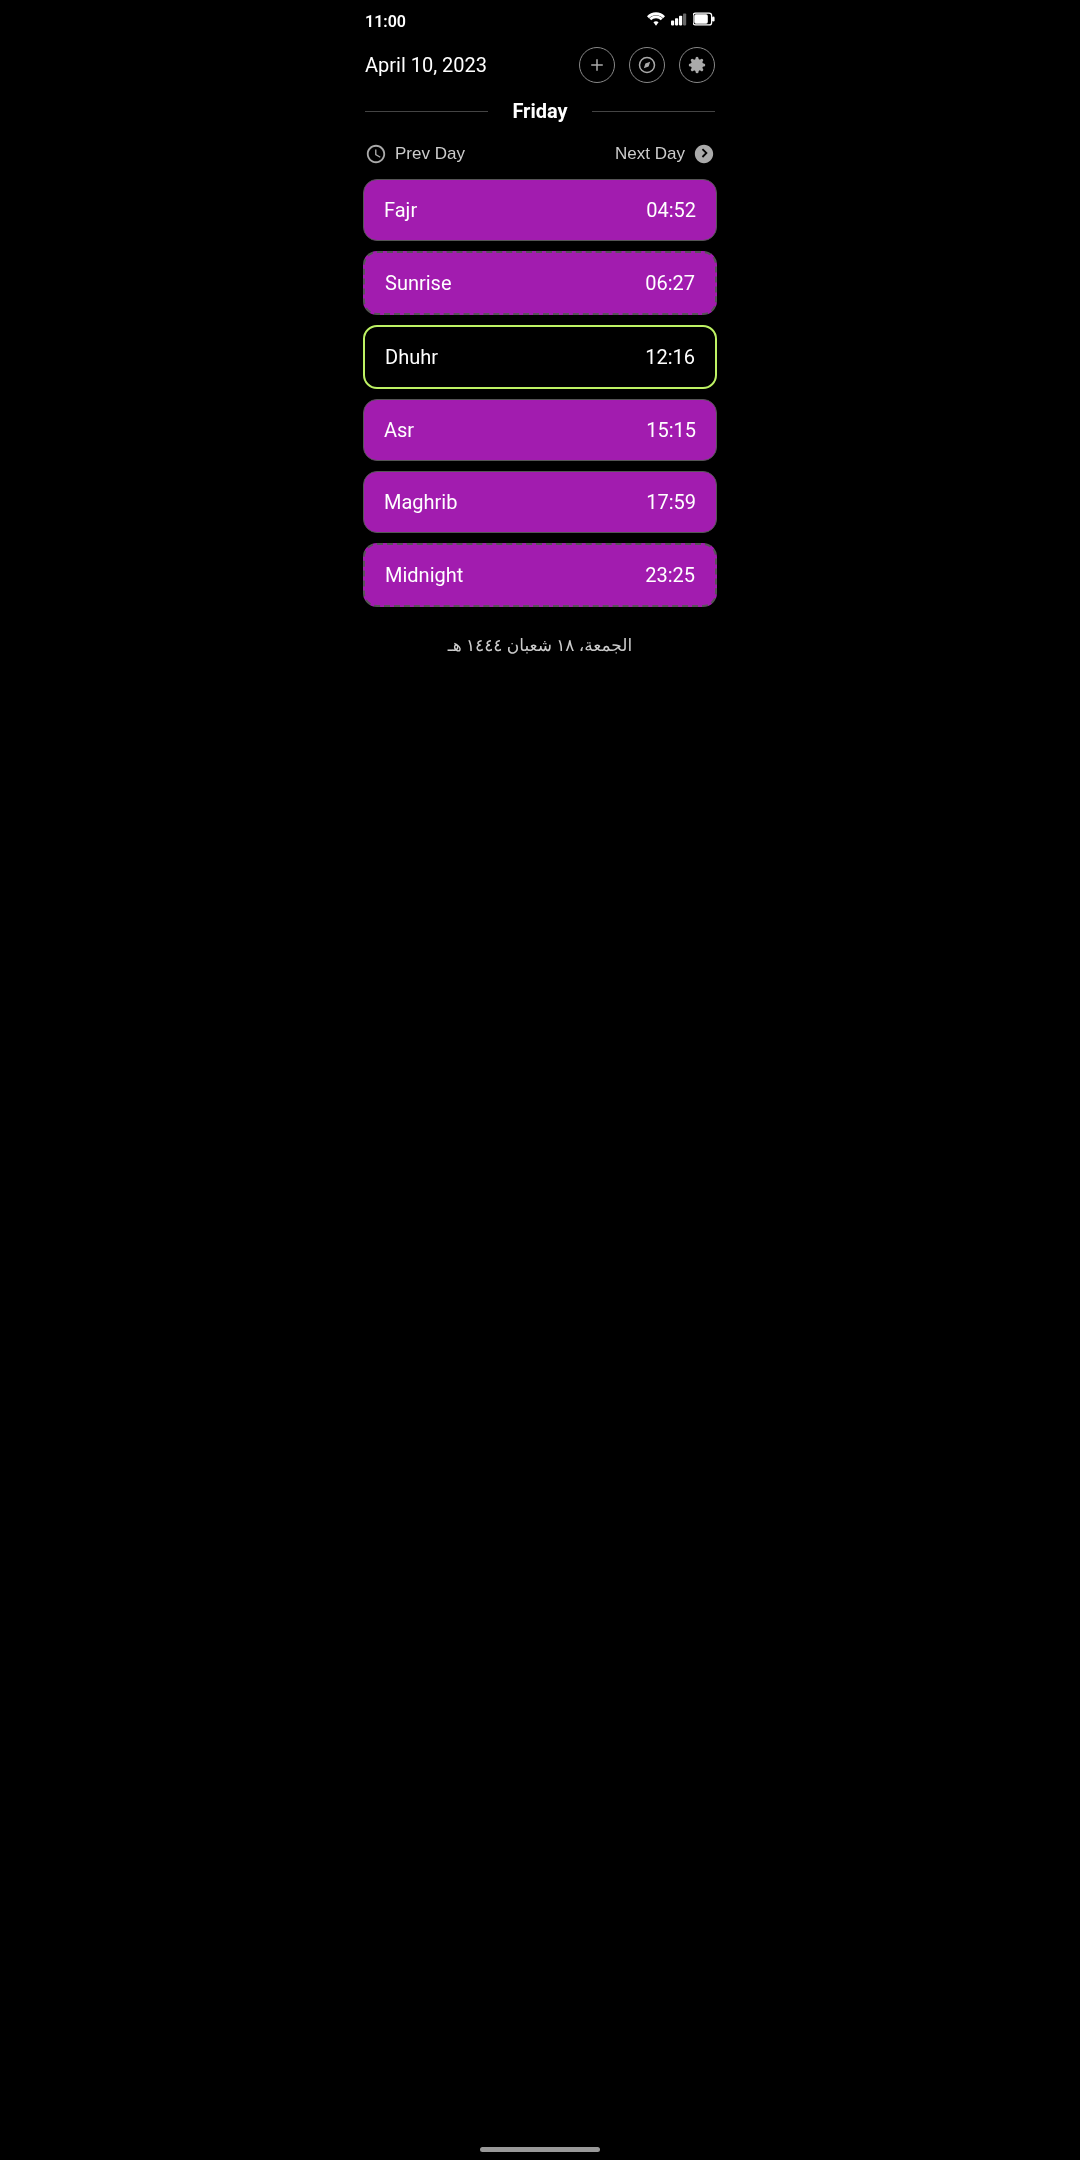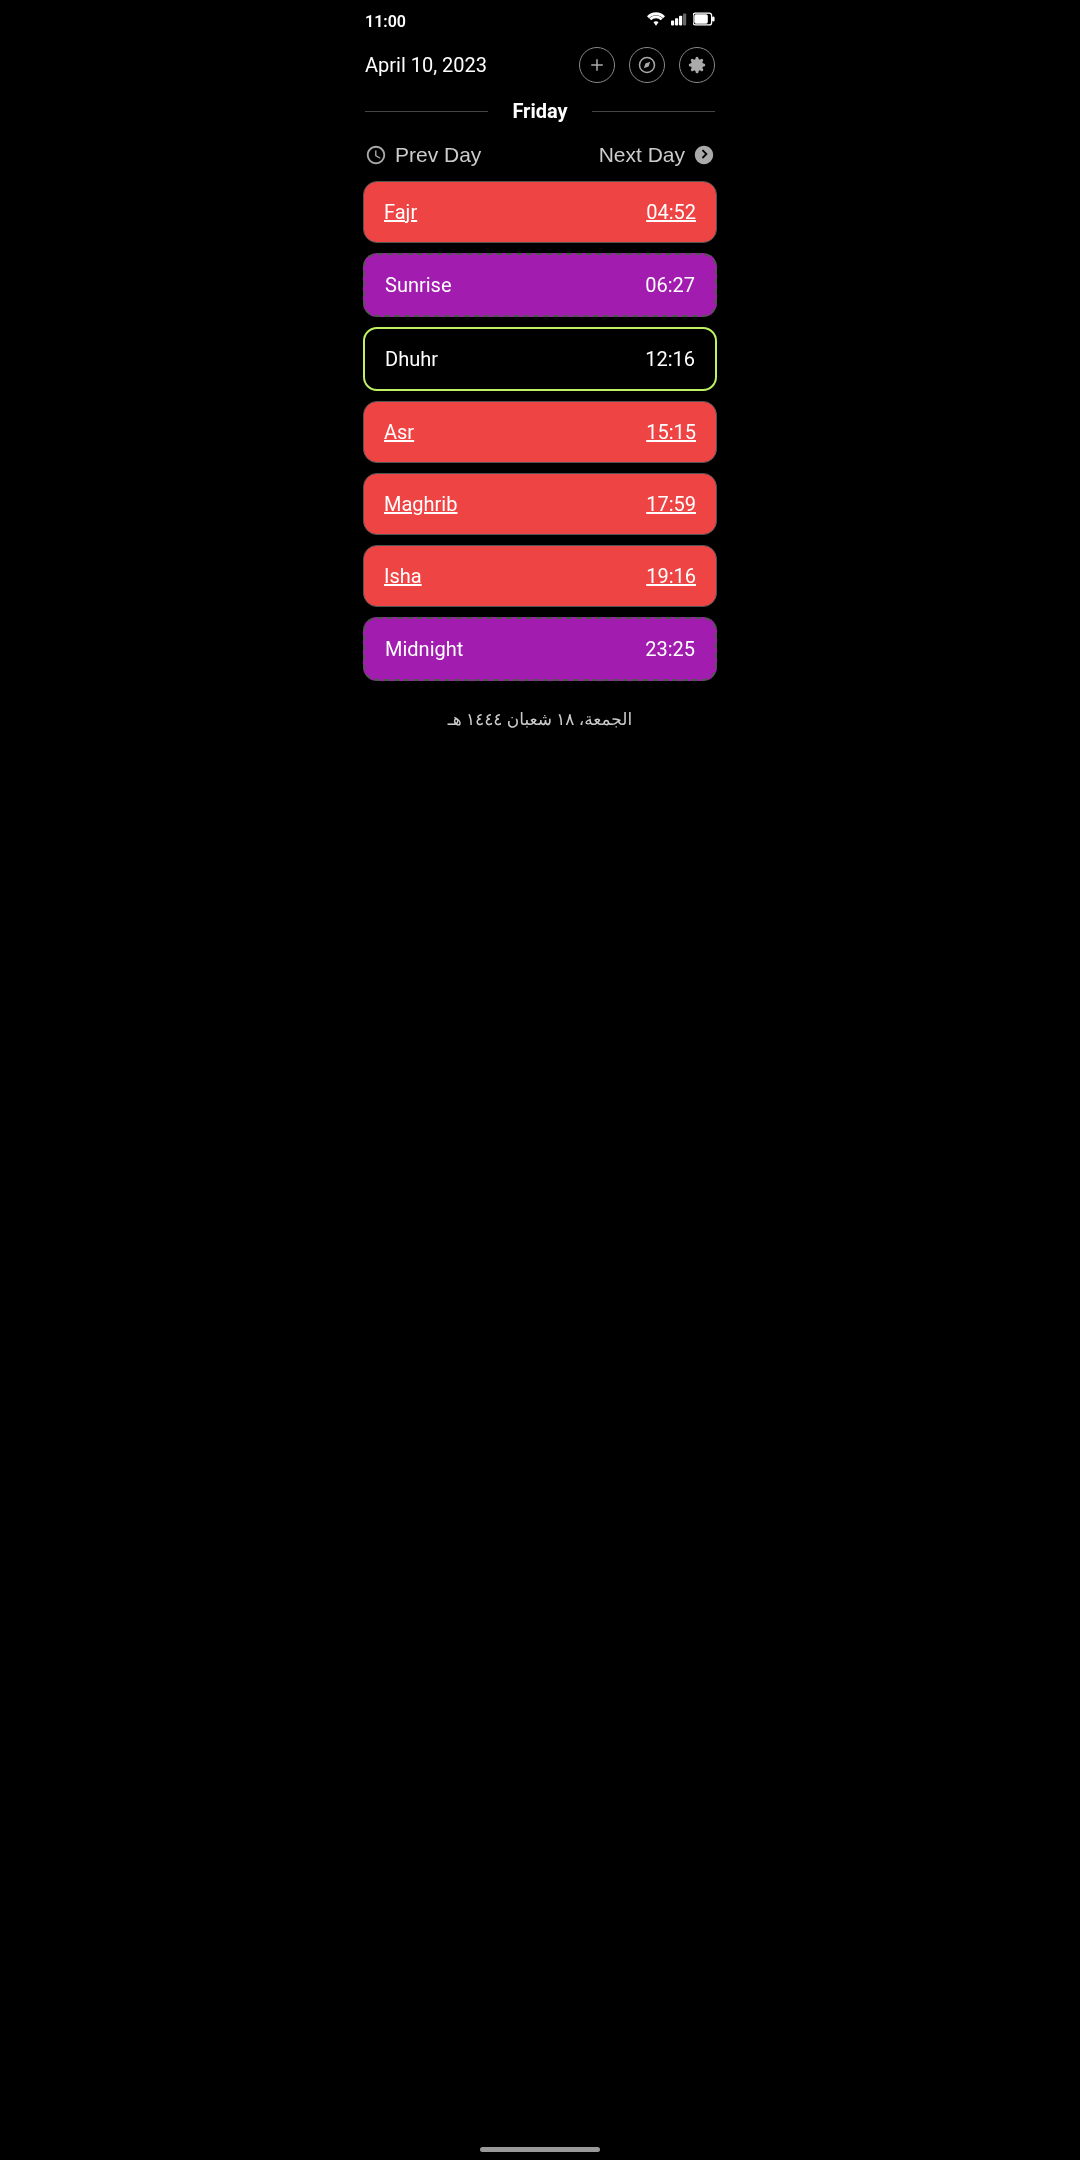--- a/index.html
+++ b/index.html
@@ -111,21 +111,21 @@
       padding: 6px 20px 14px;
     }
 
     .nav-btn {
       display: flex;
       align-items: center;
       gap: 8px;
       background: transparent;
       border: none;
       color: #ccc;
-      font-size: 21px;
+      font-size: 17px;
       cursor: pointer;
     }
 
     .nav-btn svg {
       fill: #aaa;
     }
 
     
     .prayer-list {
       padding: 0 18px;
@@ -139,22 +139,21 @@
       justify-content: space-between;
       align-items: center;
       padding: 18px 20px;
       margin-bottom: 10px;
       border-radius: 14px;
       font-size: 20px;
     }
 
     .prayer-card.solid-border {
       border: 1.5px solid #555;
-      background: #ef4444;
-      text-decoration: underline;
+      background: #a21caf;
     }
 
     .prayer-card.dashed-border {
       border: 2px dashed #555;
       background: #a21caf;
     }
 
     .prayer-card.active-border {
       border: 2px solid #bef264;
       background: #000;
@@ -281,24 +280,20 @@
       <span class="prayer-time">12:16</span>
     </div>
     <div class="prayer-card solid-border">
       <span class="prayer-name">Asr</span>
       <span class="prayer-time">15:15</span>
     </div>
     <div class="prayer-card solid-border">
       <span class="prayer-name">Maghrib</span>
       <span class="prayer-time">17:59</span>
     </div>
-    <div class="prayer-card solid-border">
-      <span class="prayer-name">Isha</span>
-      <span class="prayer-time">19:16</span>
-    </div>
     <div class="prayer-card dashed-border">
       <span class="prayer-name">Midnight</span>
       <span class="prayer-time">23:25</span>
     </div>
   </div>
 
 <div class="hijri-date">الجمعة، ١٨ شعبان ١٤٤٤ هـ</div>
 
 <div class="home-indicator"></div>
 

